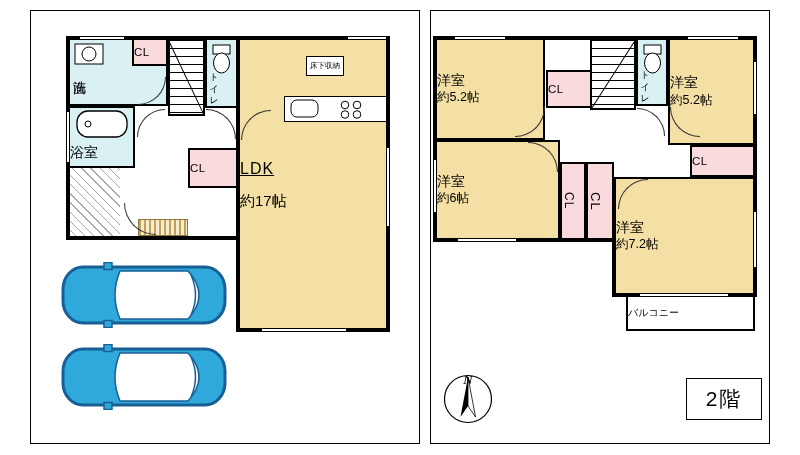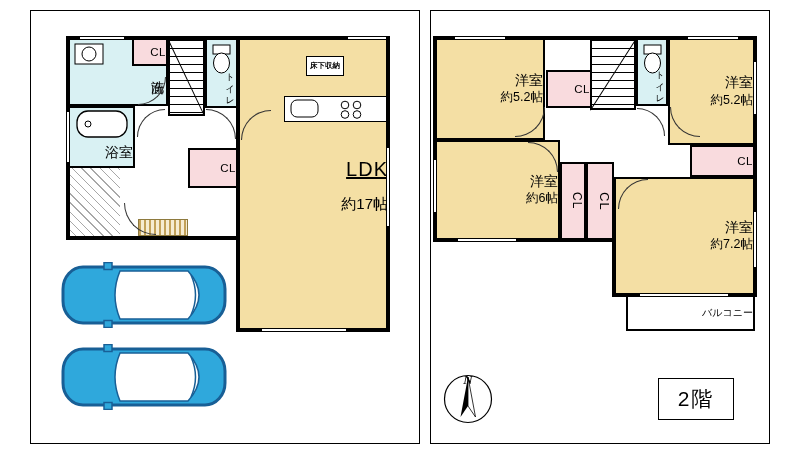--- a/index.html
+++ b/index.html
@@ -1,43 +1,43 @@
 <!DOCTYPE html>
 <html><head>
 <meta charset="utf-8">
 <style>
   html,body{margin:0;padding:0;background:#fff;}
   #canvas{position:relative;width:800px;height:455px;background:#fff;overflow:hidden;
           font-family:"Liberation Sans","DejaVu Sans",sans-serif;color:#000;}
   .abs{position:absolute;box-sizing:border-box;}
   .frame{border:1px solid #000;}
-  .room{border:2.5px solid #000;display:flex;align-items:flex-end;justify-content:center;
+  .room{border:2.5px solid #000;display:flex;align-items:flex-start;justify-content:center;
         flex-direction:column;z-index:1;text-align:center;}
   .tan{background:#f4dfa4;}
   .cyan{background:#d9f1f3;}
   .pink{background:#f9dbde;}
   .whitebg{background:#fff;}
-  .z2{z-index:2;} .z3{z-index:3;font-weight:bold;}
+  .z2{z-index:2;} .z3{z-index:3;}
   .stairs{background-color:#fff;background-image:repeating-linear-gradient(to bottom,#000 0 1px,transparent 1px 8px);}
   .hatch{background-color:#fff;background-image:repeating-linear-gradient(45deg,#a8a8a8 0 1px,transparent 1px 6.5px);}
   .mat{background-color:#f6ecd2;background-image:repeating-linear-gradient(90deg,#c3a159 0 1.5px,transparent 1.5px 5px);
        border:1px solid #8e7a3e;z-index:2;}
   .wall{background:#000;z-index:6;}
   .win{background:#fff;z-index:7;}
   .win.h{border-top:1px solid #000;border-bottom:1px solid #000;}
   .win.v{border-left:1px solid #000;border-right:1px solid #000;}
   .arc{z-index:4;}
   .a-tl{border-top:1.2px solid #333;border-left:1.2px solid #333;border-top-left-radius:100%;}
   .a-tr{border-top:1.2px solid #333;border-right:1.2px solid #333;border-top-right-radius:100%;}
   .a-bl{border-bottom:1.2px solid #333;border-left:1.2px solid #333;border-bottom-left-radius:100%;}
   .a-br{border-bottom:1.2px solid #333;border-right:1.2px solid #333;border-bottom-right-radius:100%;}
   .diag{border-top:1px solid #000;transform-origin:0 0;z-index:5;height:0;}
   .rname{font-size:14px;line-height:1.25;}
   .rsize{font-size:12.5px;line-height:1.25;margin-top:1px;}
-  .ldk-name{font-size:20px;letter-spacing:1px;line-height:1.2;text-decoration:underline;}
+  .ldk-name{font-size:16px;letter-spacing:1px;line-height:1.2;text-decoration:underline;}
   .ldk-size{font-size:15px;margin-top:14px;}
   .cl{font-size:11.5px;letter-spacing:.5px;}
   .vtext{writing-mode:vertical-rl;text-orientation:upright;font-size:13px;letter-spacing:2px;}
   .vsmall{writing-mode:vertical-rl;text-orientation:upright;font-size:9px;letter-spacing:1px;}
   .vlatin{writing-mode:vertical-rl;font-size:12px;letter-spacing:1px;}
   .padbot{justify-content:flex-end;padding-bottom:5px;}
   .tiny{font-size:7.5px;line-height:1.15;}
   .floorlabel{border:1.5px solid #000;background:#fff;display:flex;align-items:center;
               justify-content:center;font-size:21px;z-index:2;letter-spacing:2px;}
   .northN{font-family:"Liberation Serif","DejaVu Serif",serif;font-style:italic;font-weight:bold;
@@ -172,21 +172,21 @@
     <path d="M 131 13 Q 140 33 131 53" fill="none" stroke="#185f96" stroke-width="1.5"></path>
   </svg>
 
   <svg class="abs z2" style="left:438px;top:368px" width="60" height="60" viewBox="0 0 60 60">
     <circle cx="30" cy="31" r="23.5" fill="#fff" stroke="#000" stroke-width="1.2"></circle>
     <path d="M30 9 L22.5 49 L30 38 Z" fill="#000"></path>
     <path d="M30 9 L37.5 49 L30 38 Z" fill="#fff" stroke="#000" stroke-width="0.8"></path>
   </svg>
   <span class="abs northN" style="left:459px;top:372px;width:18px">N</span>
 
-  <div class="abs floorlabel" style="left:658px;top:378px;width:76px;height:42px">
+  <div class="abs floorlabel" style="left:686px;top:378px;width:76px;height:42px">
     <span>2階</span>
   </div>
 
   <svg class="abs" style="left:0;top:0;z-index:8;pointer-events:none" width="800" height="455" viewBox="0 0 800 455">
     <g>
       <rect x="75" y="44" width="28" height="20" fill="#fff" stroke="#000" stroke-width="1"></rect>
       <circle cx="89" cy="54" r="7" fill="none" stroke="#000" stroke-width="1"></circle>
     </g>
     <g>
       <rect x="77" y="111" width="50" height="26" rx="11" fill="#fff" stroke="#000" stroke-width="1.3"></rect>

